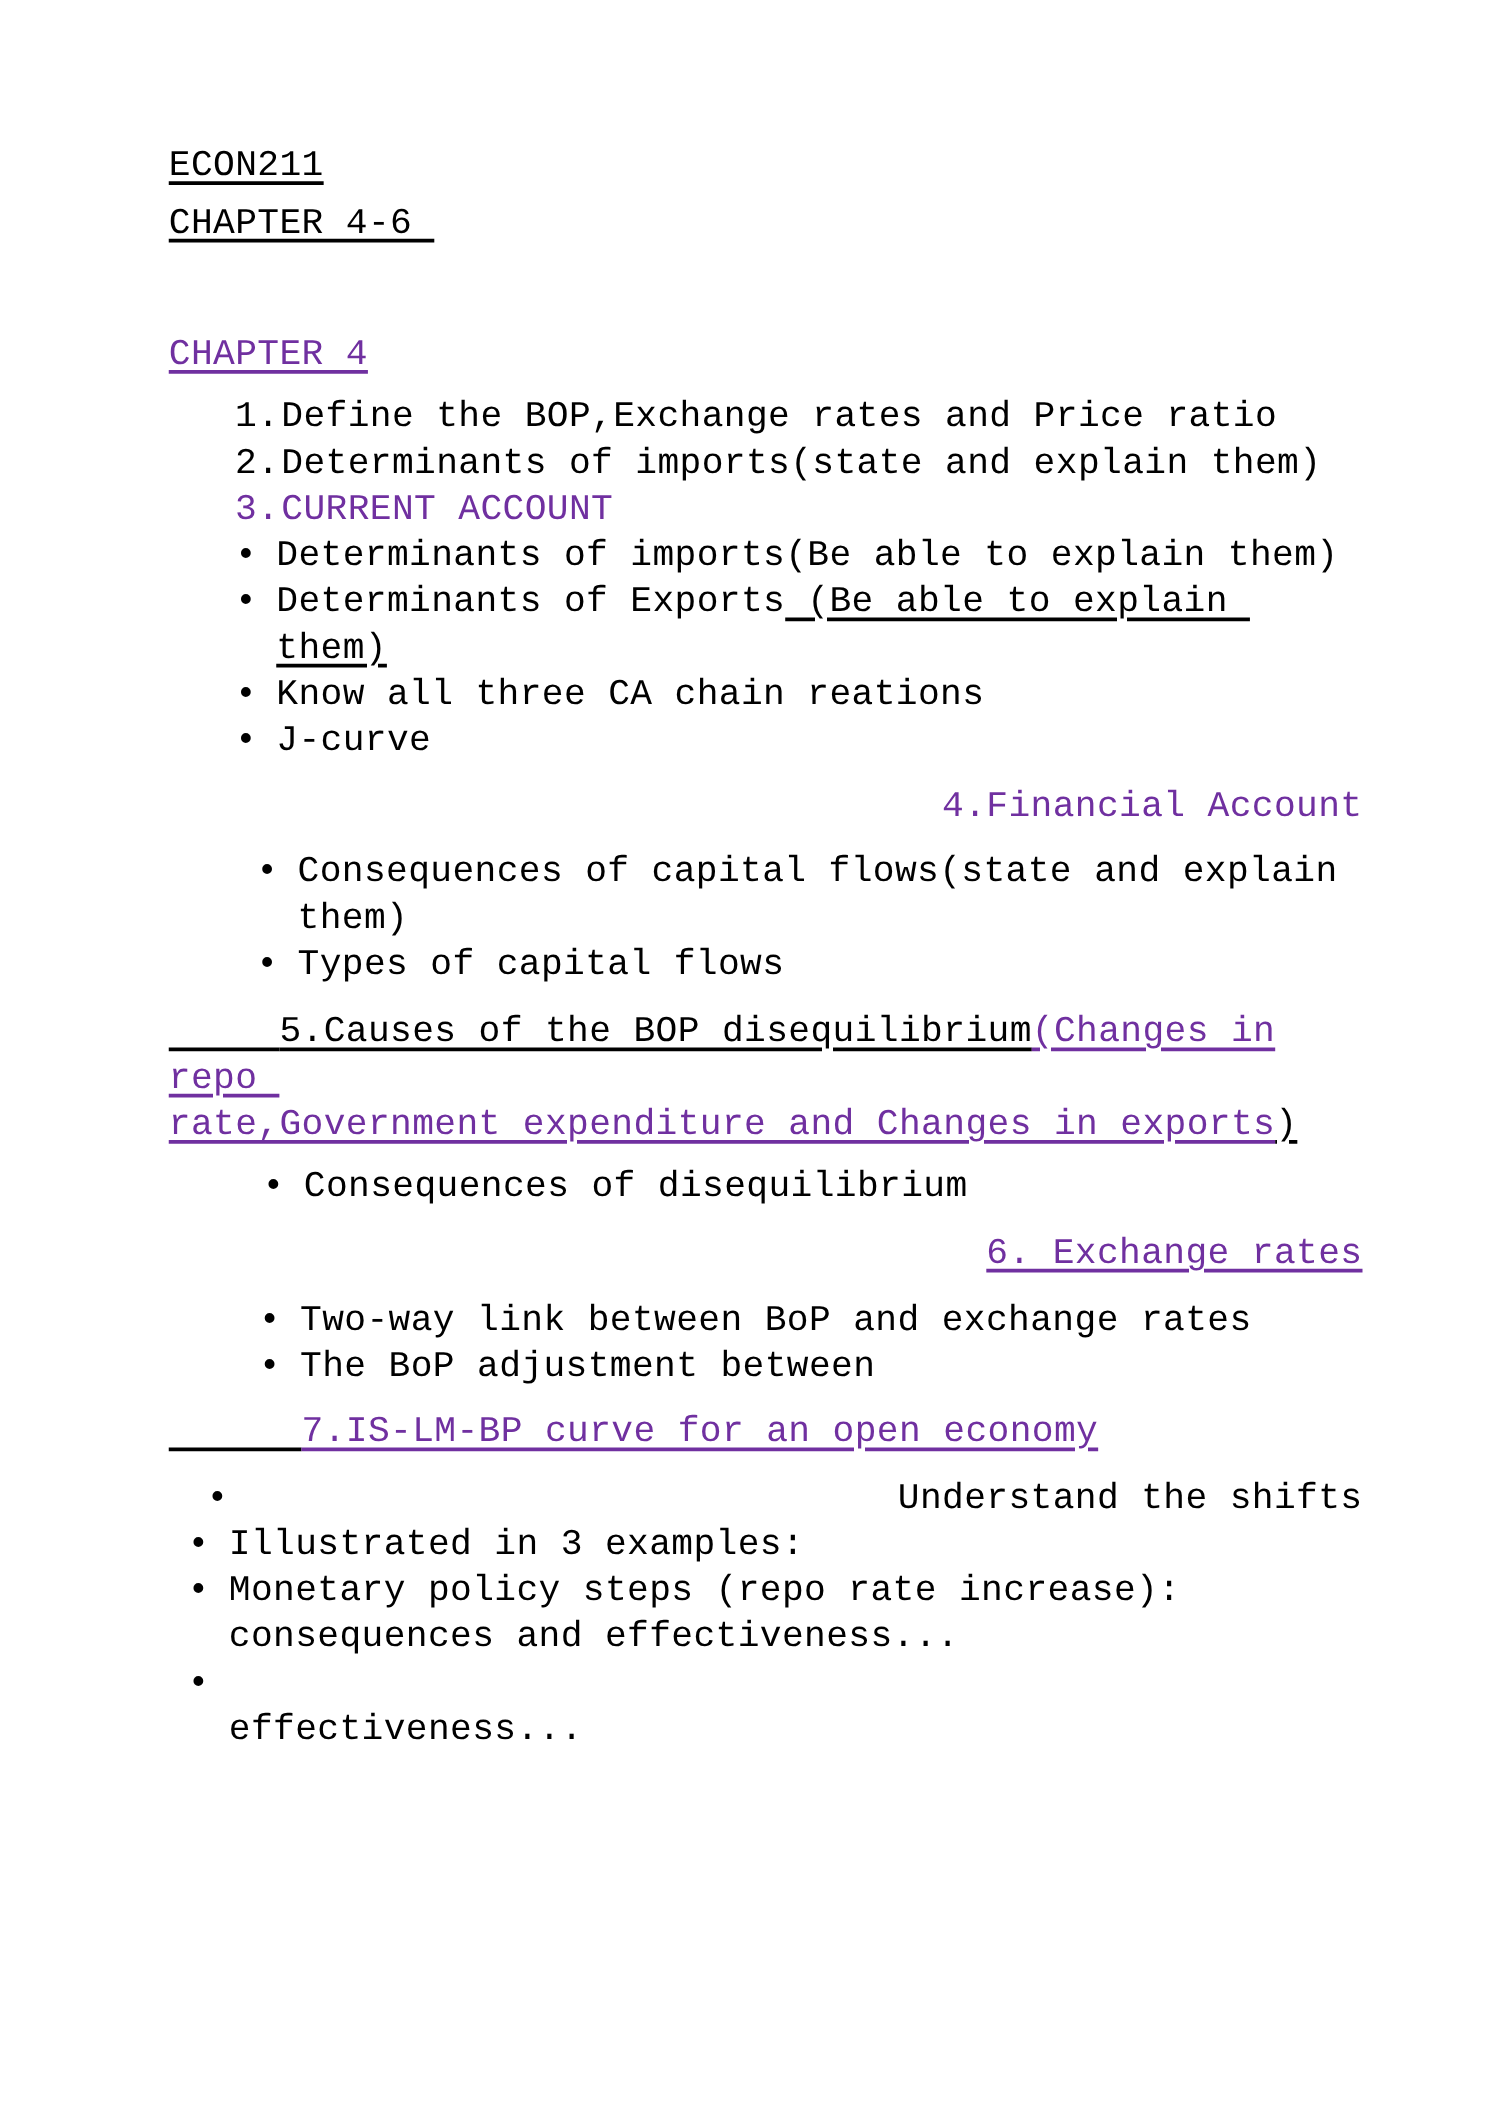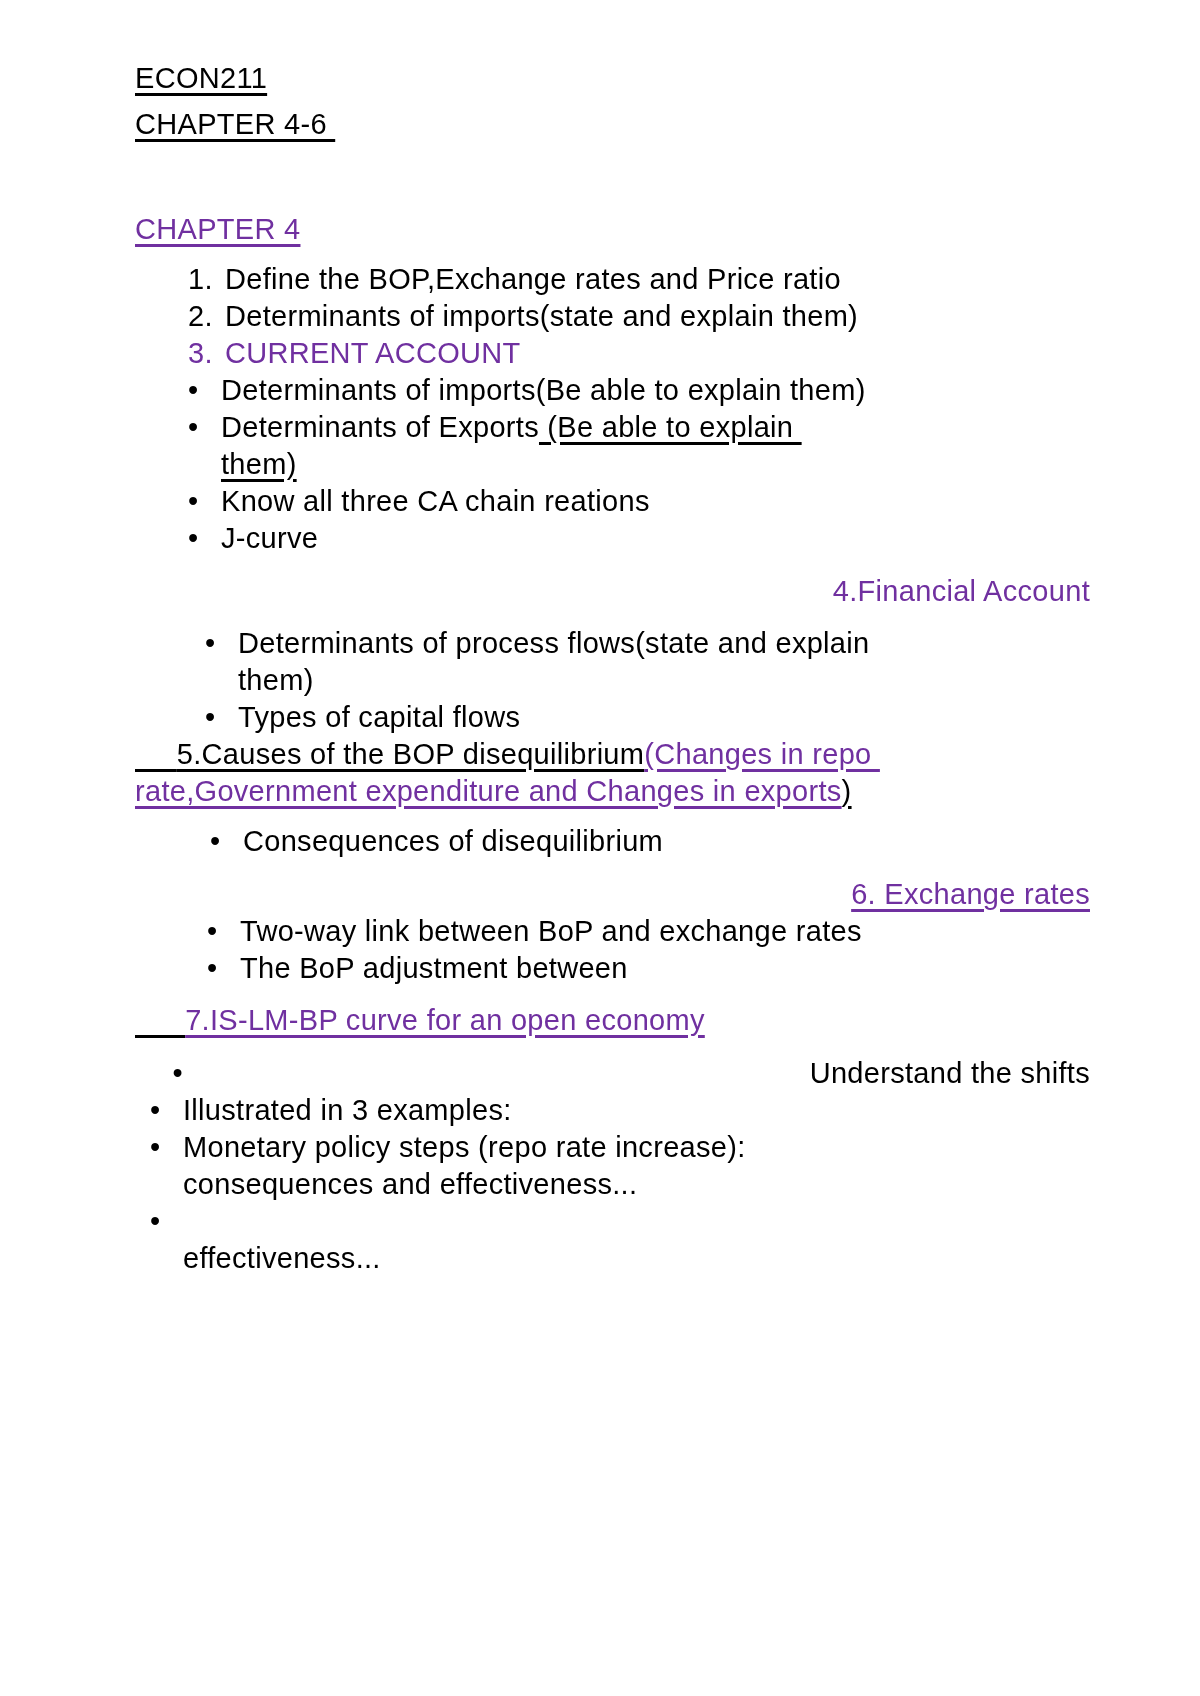--- a/index.html
+++ b/index.html
@@ -2,22 +2,22 @@
 <html style="--purple: #7030A0;"><head>
 <meta charset="utf-8">
 <style>
   html, body { margin: 0; padding: 0; background: #ffffff; }
   .page {
     position: relative;
     width: 1200px;
     height: 1696px;
     box-sizing: border-box;
     background: #ffffff;
-    padding: 60px 110px 0 135px;
-    font-family: Liberation Sans, sans-serif;
+    padding: 114px 110px 0 135px;
+    font-family: Liberation Mono, monospace;
     font-size: 29px;
     line-height: 37px;
     color: #000000;
     letter-spacing: 0.3px;
     overflow: hidden;
   }
   .line { margin: 0; }
   .u {
     text-decoration: underline;
     text-decoration-thickness: 2.5px;
@@ -37,21 +37,21 @@
   .ind-cons   { margin-left: 75px; }
   .ind-exch-h { margin-left: 47px; }
   .ind-exch   { margin-left: 72px; }
   .ind-last   { margin-left: 15px; }
 
   
   .mt-9  { margin-top: 9px; }
   .mt-13 { margin-top: 13px; }
   .mt-15 { margin-top: 15px; }
   .mt-16 { margin-top: 16px; text-align: right; }
-  .mt-17 { }
+  .mt-17 { margin-top: 17px; }
   .mt-68 { margin-top: 68px; }
 </style>
 </head>
 <body>
 
 <div class="page">
 
   <div class="line">
     <span class="u">ECON211</span>
   </div>
@@ -88,21 +88,21 @@
   <div class="bullet ind-ca">
     <span class="dot">•</span>
     <span class="txt">J-curve</span>
   </div>
 
   <div class="line ind-fin-h mt-16">
     <span class="purple">4.Financial Account</span>
   </div>
   <div class="bullet ind-fin mt-15">
     <span class="dot">•</span>
-    <span class="txt"><span>Determinants of process flows(state and explain</span><br><span>them)</span></span>
+    <span class="txt"><span>Consequences of capital flows(state and explain</span><br><span>them)</span></span>
   </div>
   <div class="bullet ind-fin">
     <span class="dot">•</span>
     <span class="txt">Types of capital flows</span>
   </div>
 
   <div class="line mt-17">
     <span class="u">&nbsp;&nbsp;&nbsp;&nbsp;&nbsp;</span><span class="u">5.Causes of the BOP disequilibrium</span><span class="u purple">(Changes in repo&nbsp;</span><br><span class="u purple">rate,Government expenditure and Changes in exports</span><span class="u">)</span>
   </div>
   <div class="bullet ind-cons mt-13">

